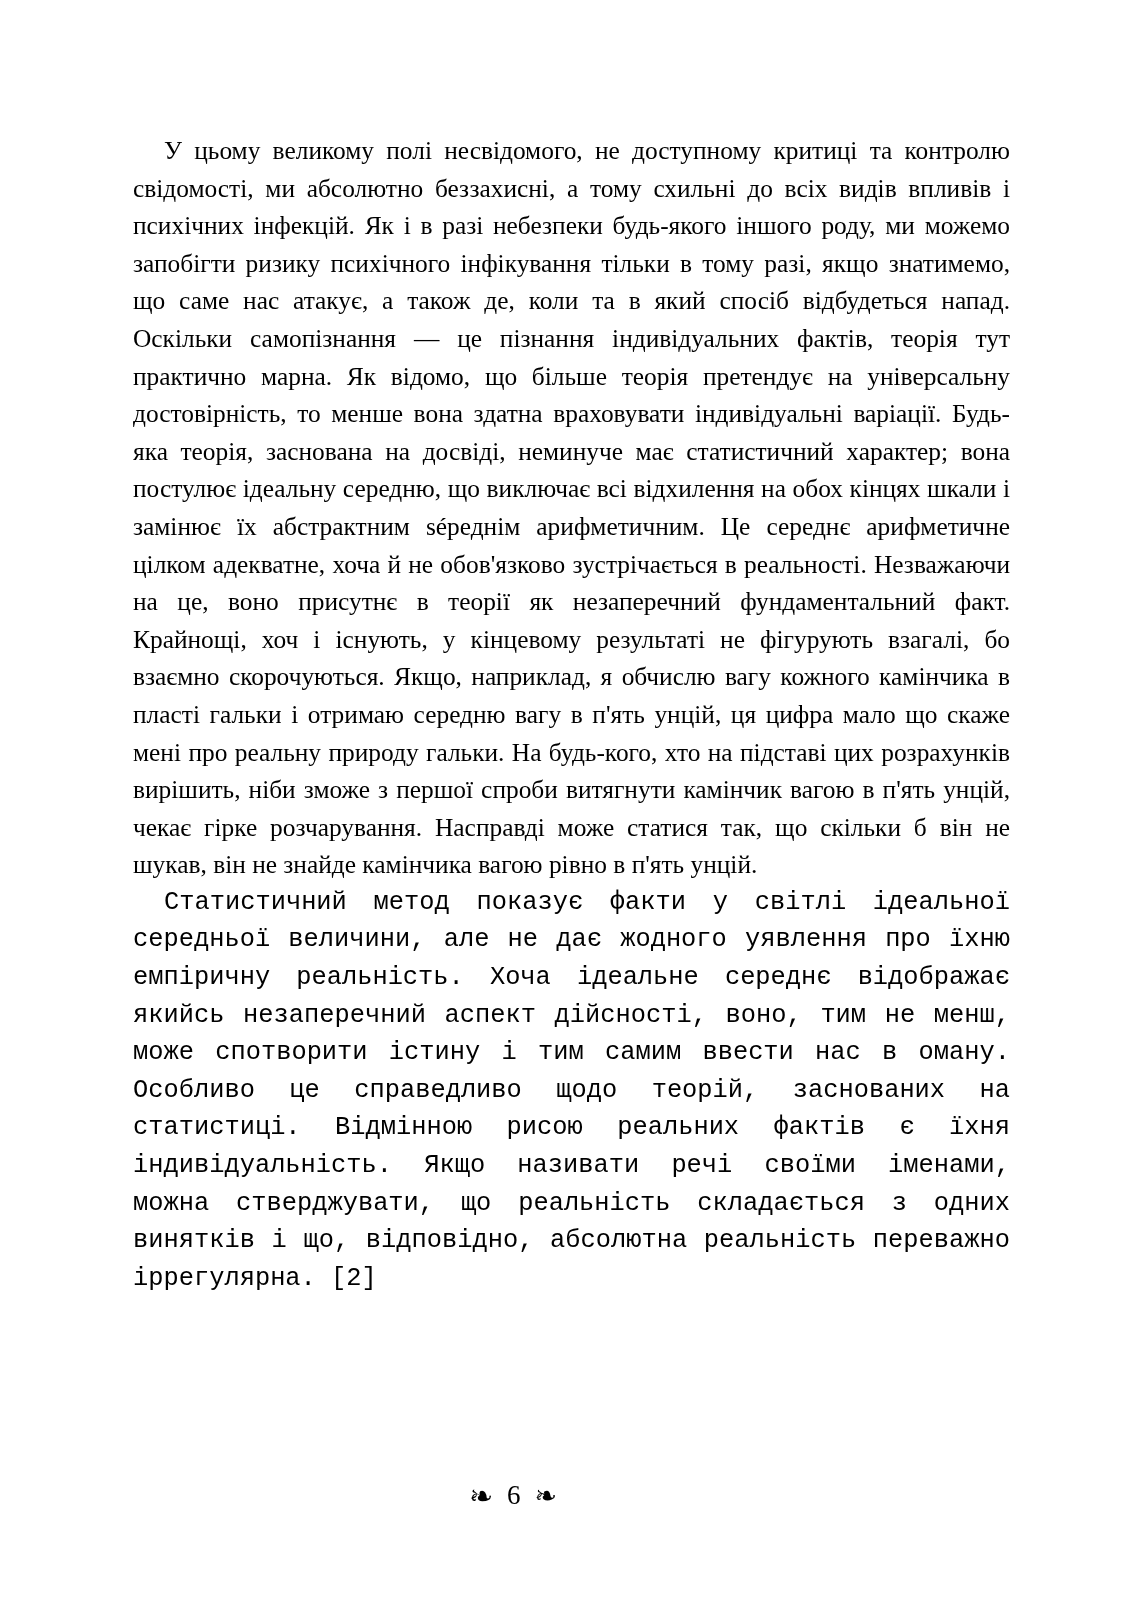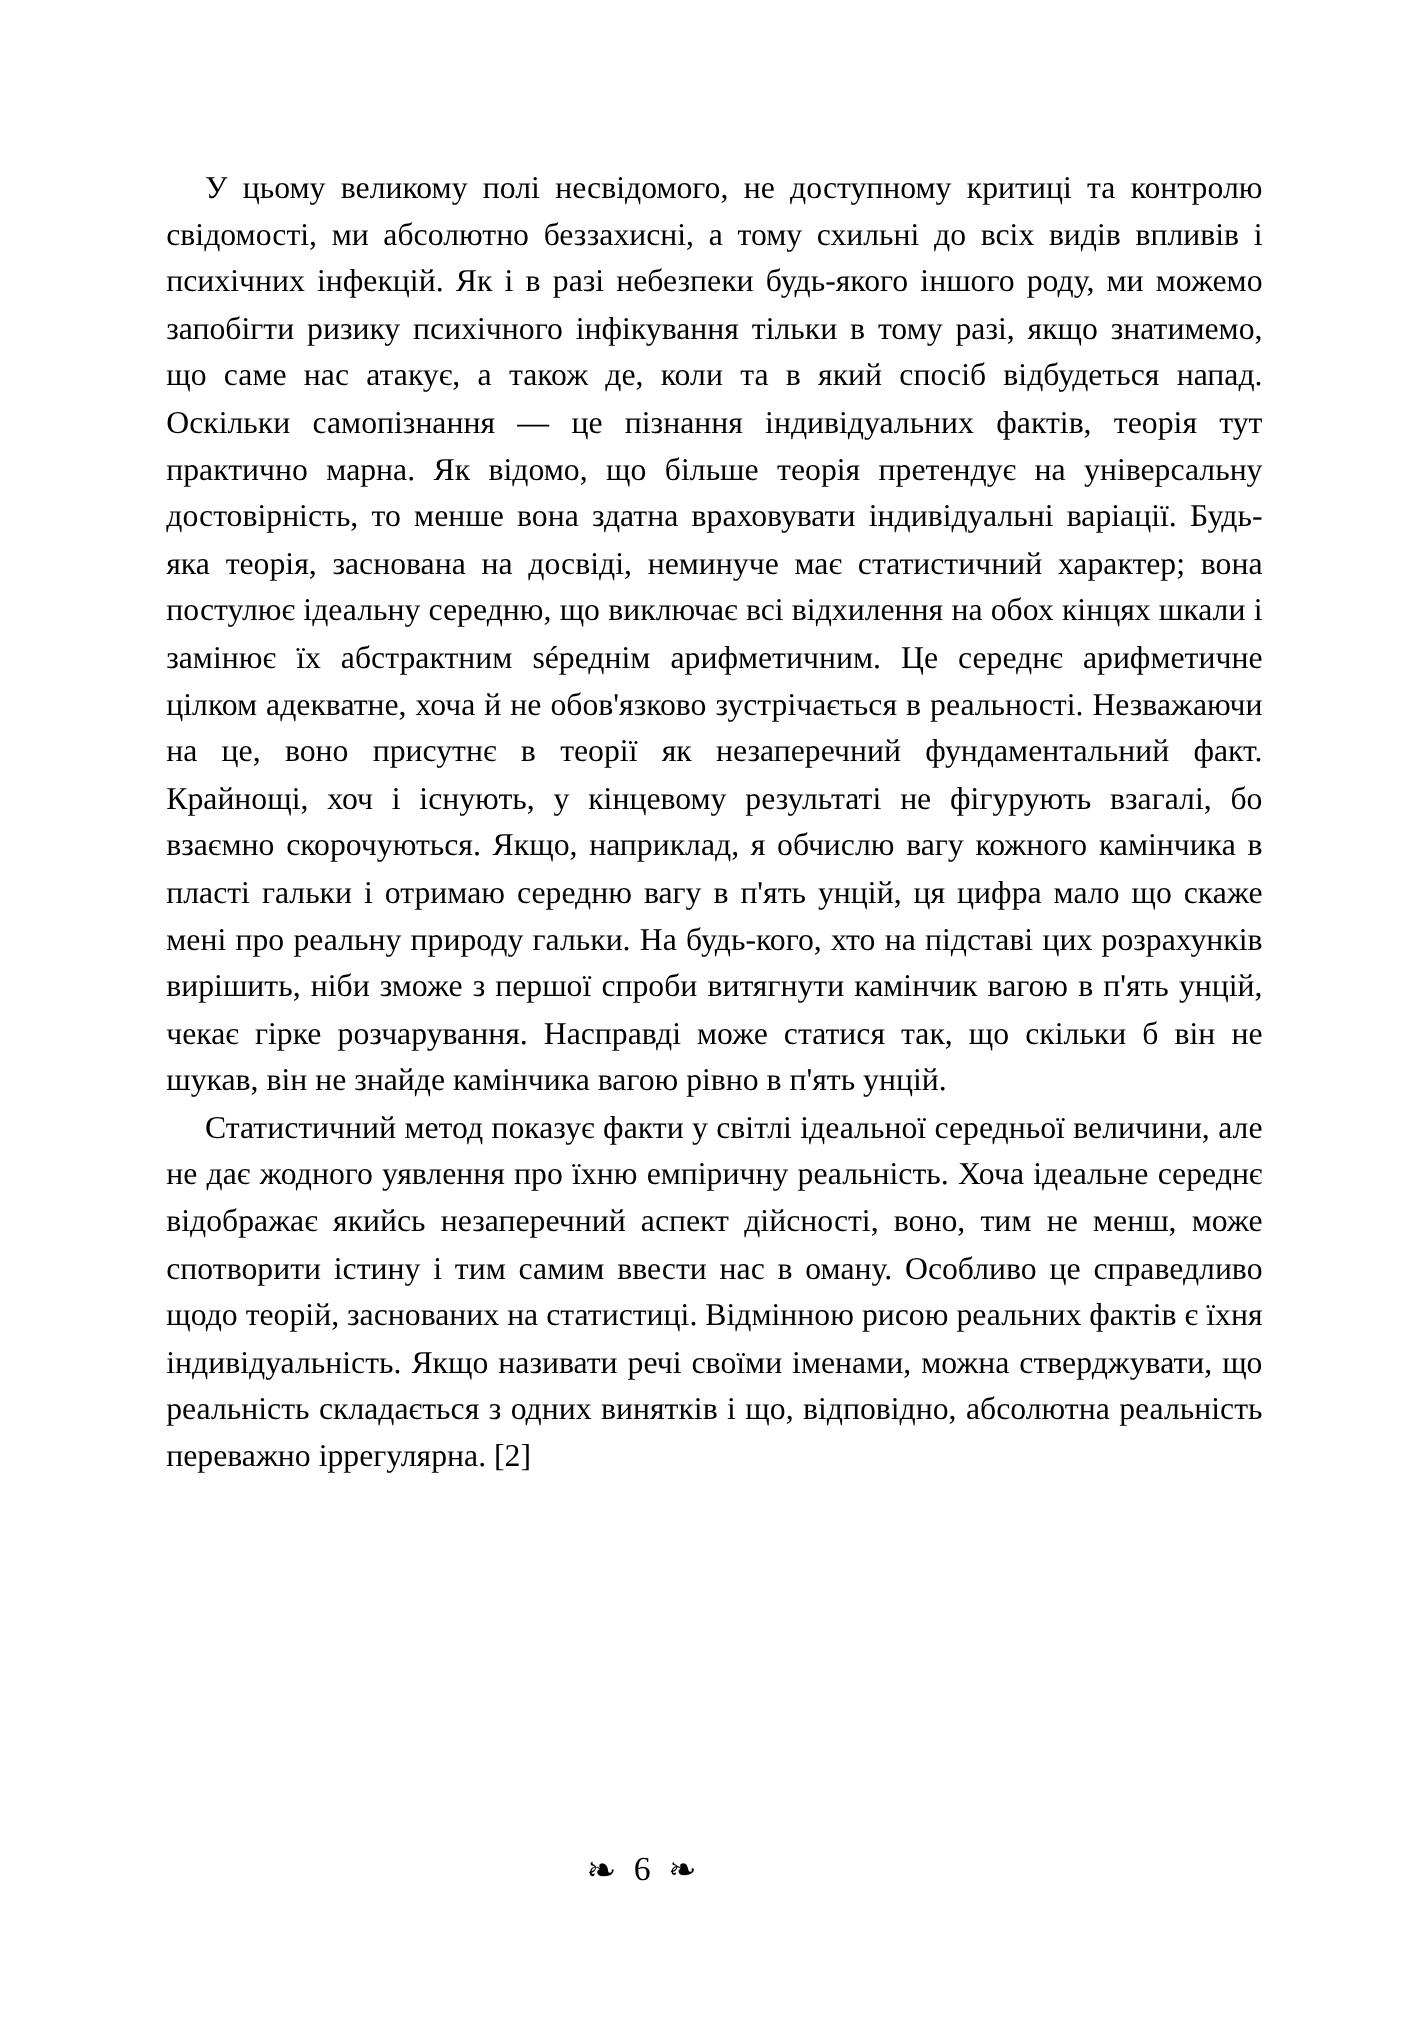--- a/index.html
+++ b/index.html
@@ -32,20 +32,21 @@
     line-height: 37.6px;
     color: #000000;
     letter-spacing: 0px;
     word-spacing: 0px;
     hyphens: none;
     -webkit-hyphens: none;
   }
   
   .para + .para {
     margin-top: 0;
+    font-family: Liberation Mono, monospace;
   }
   .footer {
     position: absolute;
     left: 0;
     right: 0;
     top: 1482px;
     display: flex;
     align-items: center;
     justify-content: center;
     gap: 14px;

